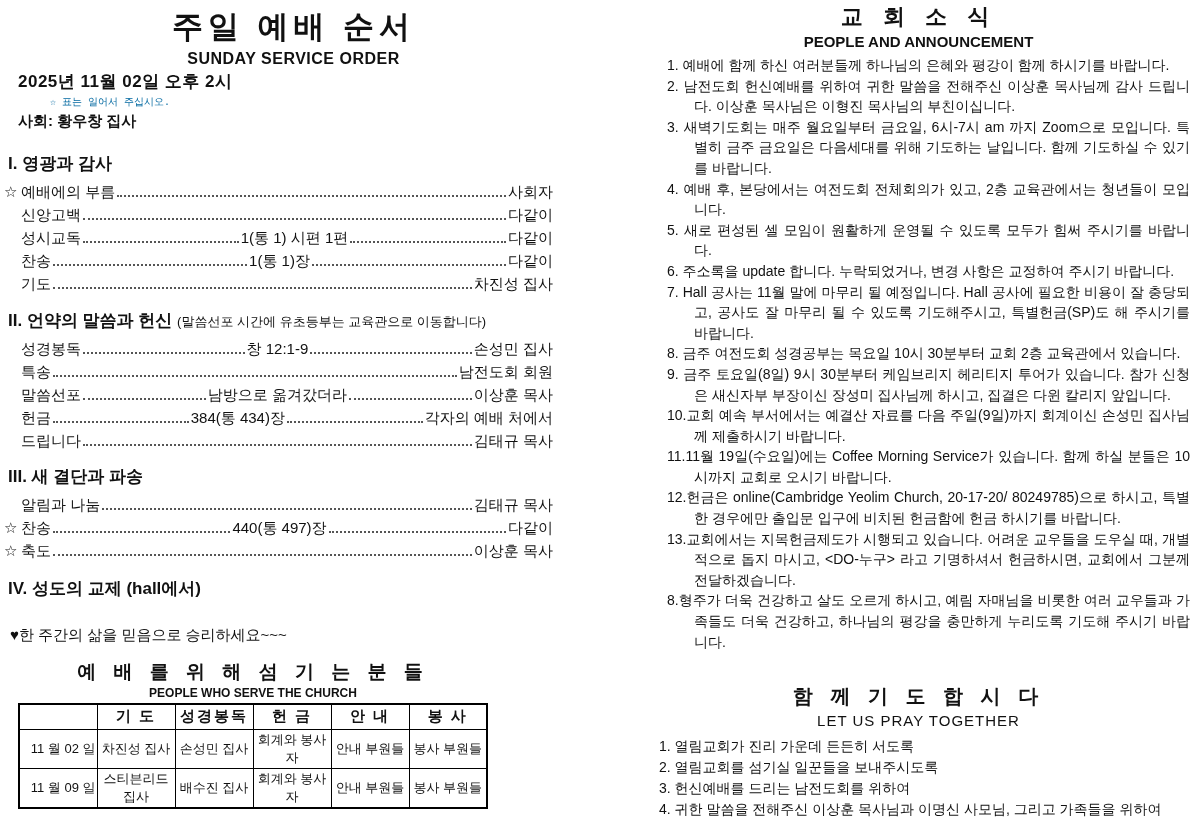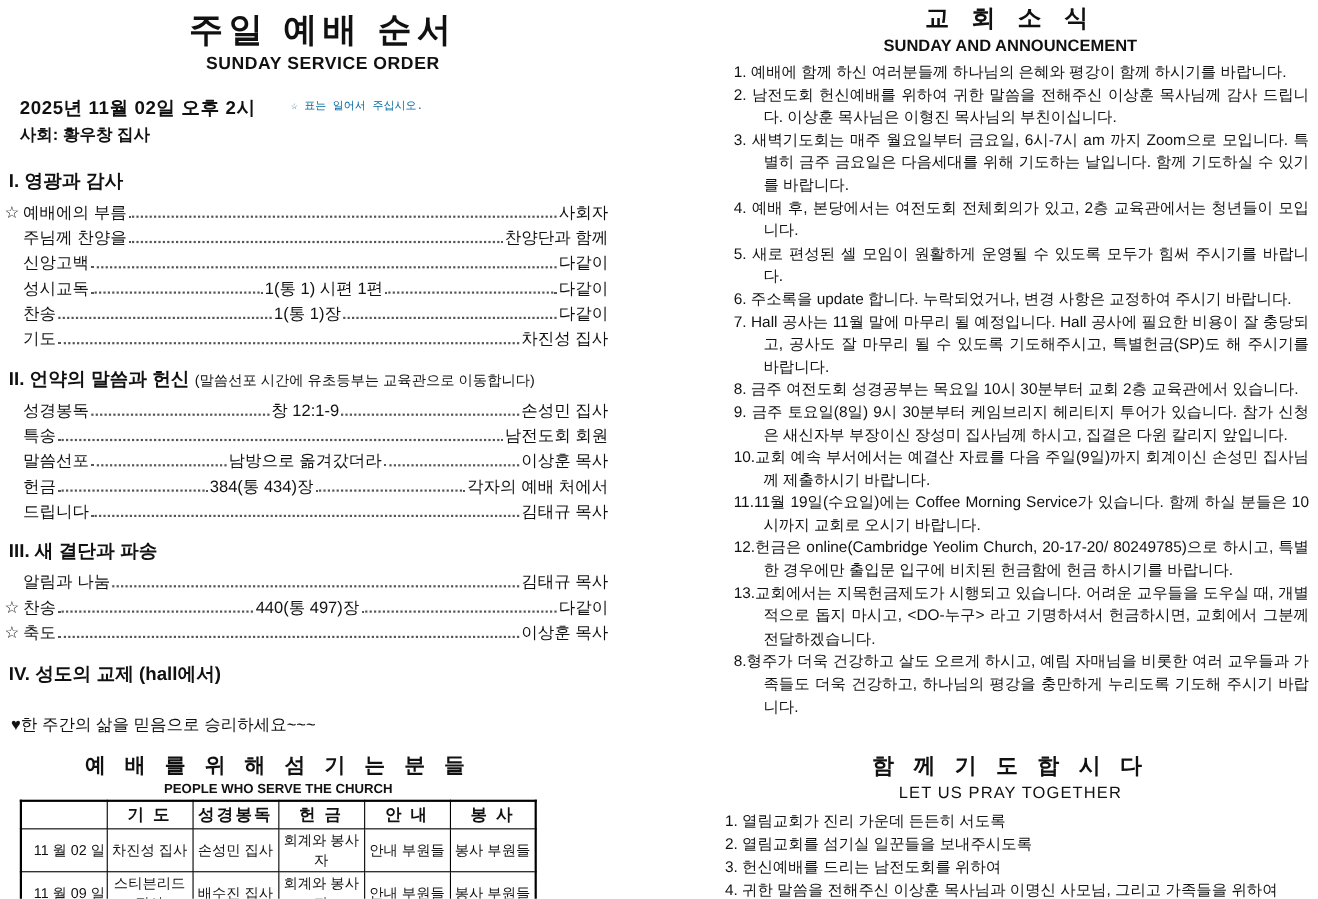--- a/index.html
+++ b/index.html
@@ -9,21 +9,21 @@
     background:#ffffff; color:#111;
     font-family:"Liberation Sans", sans-serif;
   }
   .page { display:flex; width:1198px; height:734px; }
   .col-left  { width:599px; padding:4px 20px 0 8px; }
   .col-right { width:599px; padding:2px 8px 0 48px; }
 
   
   .main-title { text-align:center; font-size:31px; font-weight:700; letter-spacing:5px; margin-top:2px; }
   .main-sub   { text-align:center; font-size:16px; font-weight:700; letter-spacing:.5px; margin-top:2px; }
-  .meta { display:flex; align-items:flex-start; margin:19px 0 0 10px; }
+  .meta { display:flex; align-items:flex-start; margin:2px 0 0 10px;flex-direction:column; }
   .date-line  { font-size:17px; font-weight:700; letter-spacing:.5px; white-space:nowrap; }
   .stand-note { font-size:10px; color:#0369a1; margin-left:32px; padding-top:2px; white-space:nowrap;font-family:Liberation Mono, monospace; }
   .moderator  { font-size:15px; font-weight:700; margin:3px 0 0 10px; }
 
   .sec-h { font-size:17px; font-weight:700; }
   .sec-note { font-size:13px; font-weight:400; letter-spacing:0; }
   .s1 { margin-top:21px; } .s2 { margin-top:15px; } .s3 { margin-top:14px; } .s4 { margin-top:16px; }
   .order { margin:4px 26px 0 0; }
   .row { position:relative; display:flex; align-items:flex-end; padding-left:13px; font-size:15px; height:23px; white-space:nowrap; }
   .star { position:absolute; left:-4px; bottom:1px; font-size:15px; width:16px; }
@@ -71,26 +71,20 @@
     <div class="moderator">사회: 황우창 집사</div>
 
     <div class="sec s1">
       <div class="sec-h">I. 영광과 감사</div>
       <div class="order">
         <div class="row">
           <span class="star">☆</span>
           <span class="nm">예배에의 부름</span>
           <span class="ld"></span>
           <span class="rt">사회자</span>
-        </div>
-        <div class="row">
-          <span class="star"></span>
-          <span class="nm">주님께 찬양을</span>
-          <span class="ld"></span>
-          <span class="rt">찬양단과 함께</span>
         </div>
         <div class="row">
           <span class="star"></span>
           <span class="nm">신앙고백</span>
           <span class="ld"></span>
           <span class="rt">다같이</span>
         </div>
         <div class="row">
           <span class="star"></span>
           <span class="nm">성시교독</span>
@@ -225,21 +219,21 @@
             <td>봉사 부원들</td>
           </tr>
 
         </tbody>
       </table>
     </div>
   </div>
 
   <div class="col-right">
     <div class="r-title">교 회 소 식</div>
-    <div class="r-sub">SUNDAY AND ANNOUNCEMENT</div>
+    <div class="r-sub">PEOPLE AND ANNOUNCEMENT</div>
 
     <div class="ann-list">
       <div class="ann">1. 예배에 함께 하신 여러분들께 하나님의 은혜와 평강이 함께 하시기를 바랍니다.</div>
       <div class="ann">2. 남전도회 헌신예배를 위하여 귀한 말씀을 전해주신 이상훈 목사님께 감사 드립니다. 이상훈 목사님은 이형진 목사님의 부친이십니다.</div>
       <div class="ann">3. 새벽기도회는 매주 월요일부터 금요일, 6시-7시 am 까지 Zoom으로 모입니다. 특별히 금주 금요일은 다음세대를 위해 기도하는 날입니다. 함께 기도하실 수 있기를 바랍니다.</div>
       <div class="ann">4. 예배 후, 본당에서는 여전도회 전체회의가 있고, 2층 교육관에서는 청년들이 모입니다.</div>
       <div class="ann">5. 새로 편성된 셀 모임이 원활하게 운영될 수 있도록 모두가 힘써 주시기를 바랍니다.</div>
       <div class="ann">6. 주소록을 update 합니다. 누락되었거나, 변경 사항은 교정하여 주시기 바랍니다.</div>
       <div class="ann">7. Hall 공사는 11월 말에 마무리 될 예정입니다. Hall 공사에 필요한 비용이 잘 충당되고, 공사도 잘 마무리 될 수 있도록 기도해주시고, 특별헌금(SP)도 해 주시기를 바랍니다.</div>
       <div class="ann">8. 금주 여전도회 성경공부는 목요일 10시 30분부터 교회 2층 교육관에서 있습니다.</div>

